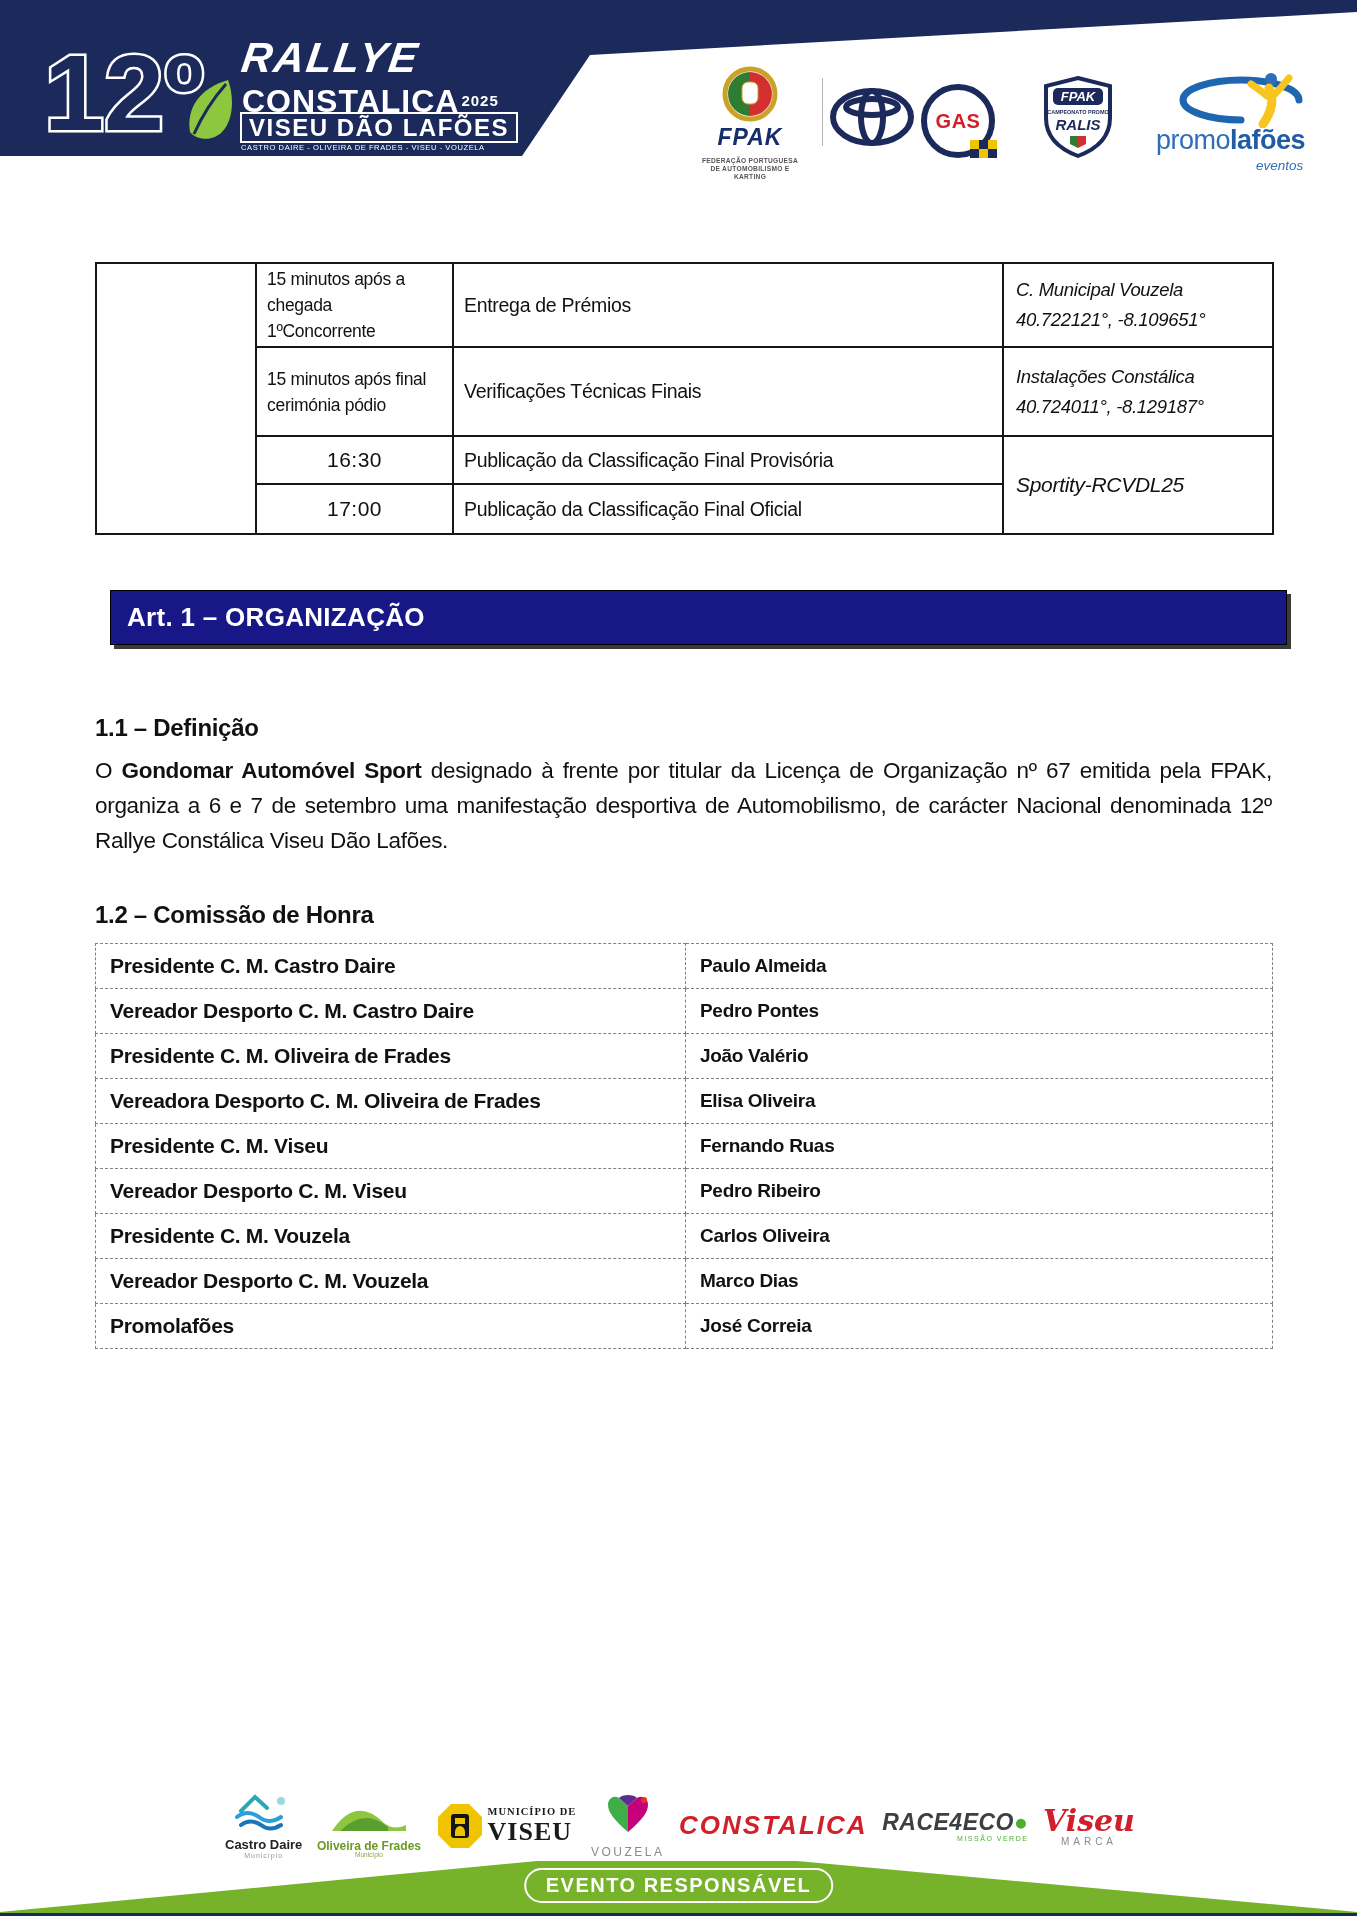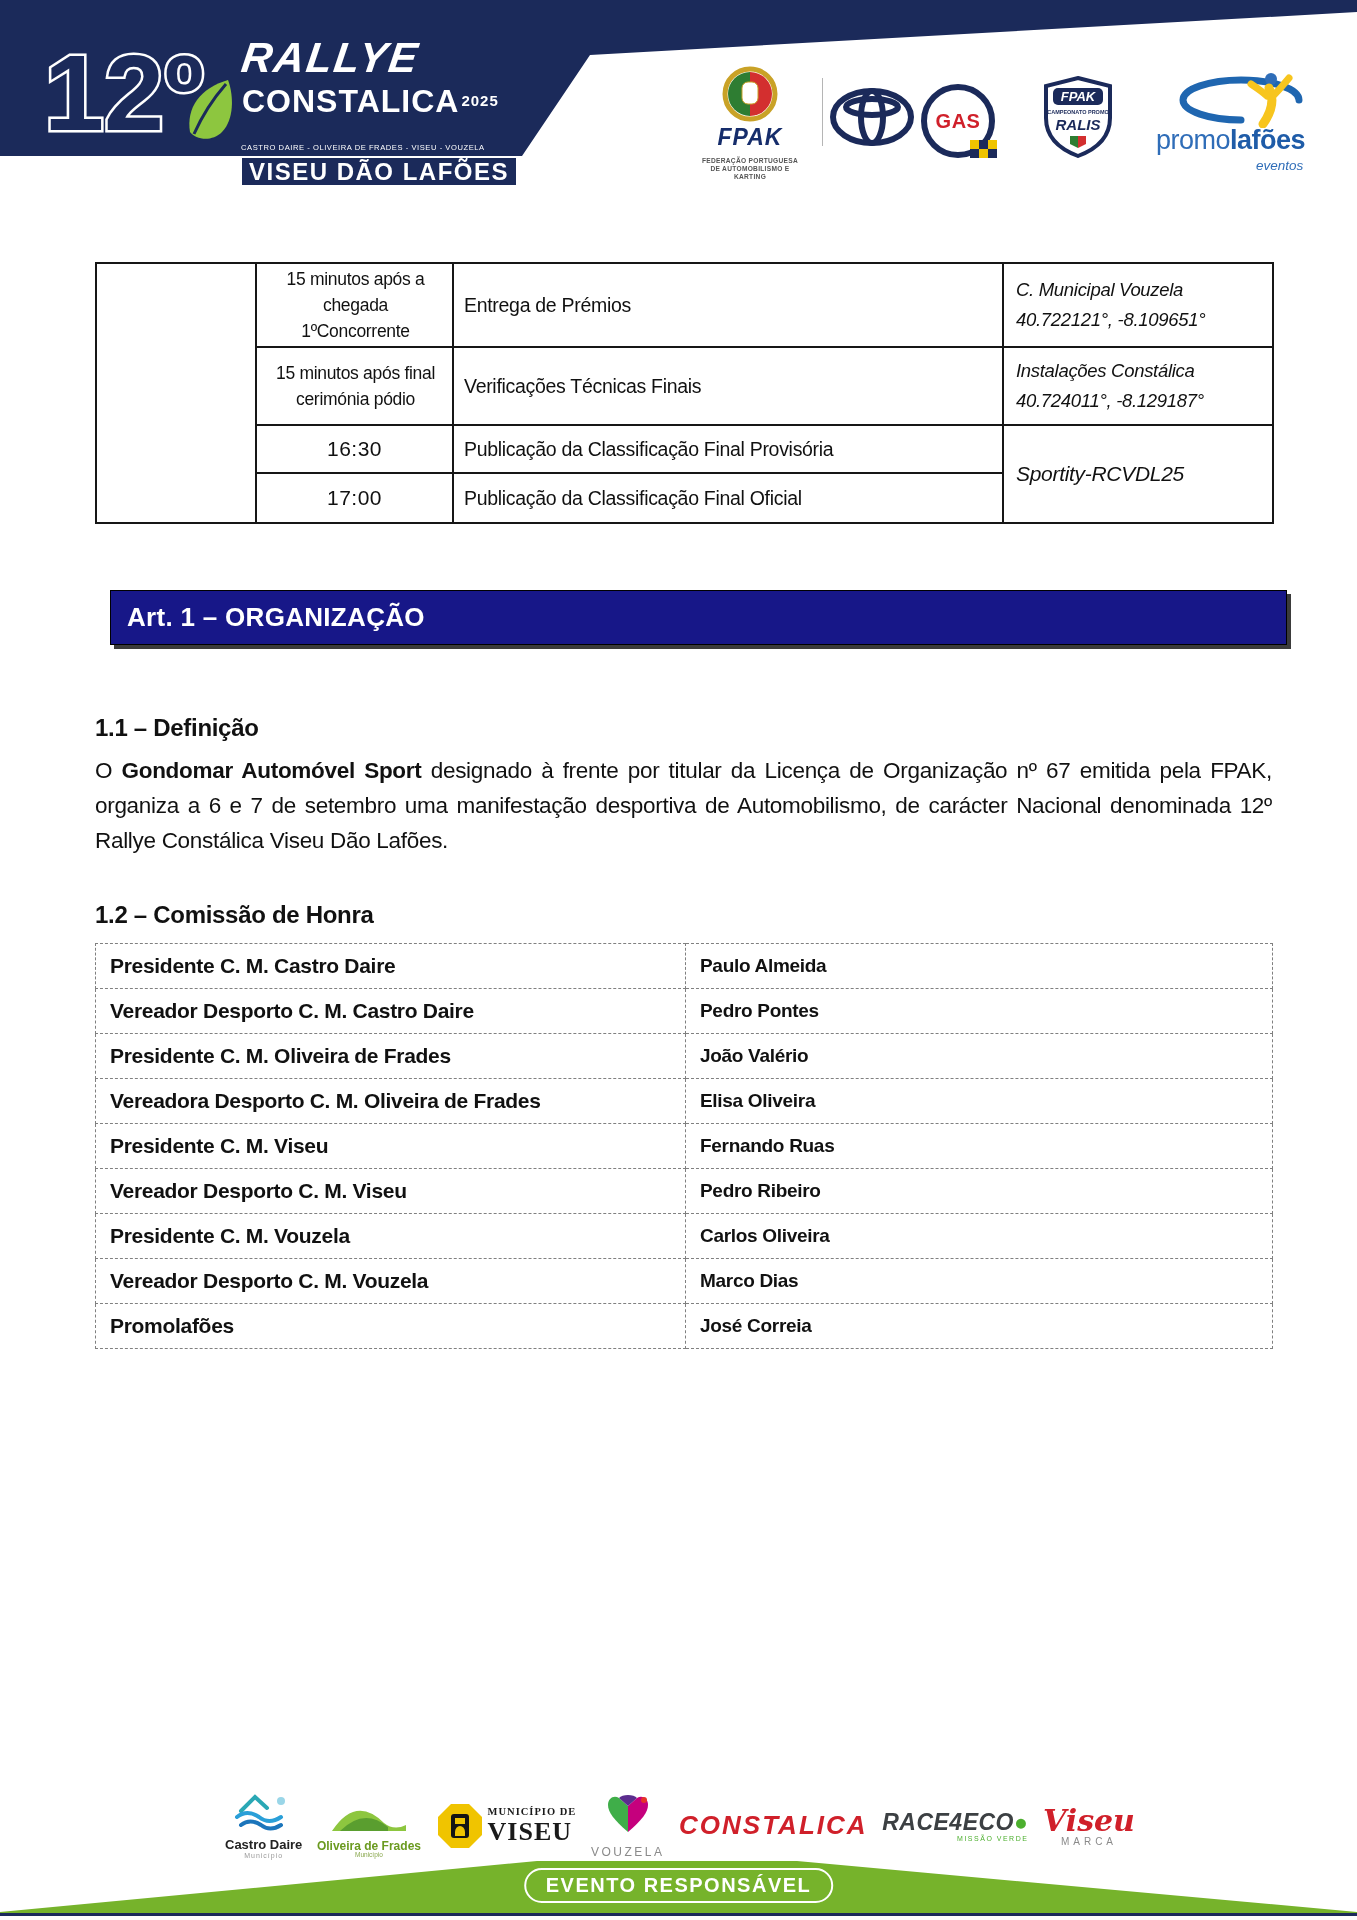--- a/index.html
+++ b/index.html
@@ -8,21 +8,21 @@
 
   
   .hdr-svg{position:absolute;top:0;left:0;}
   .hdr-logo-12{position:absolute;top:22px;left:42px;}
   .hdr-rallye{position:absolute;top:34px;left:242px;color:#fff;font-style:italic;
               font-weight:800;font-size:42px;letter-spacing:2px;transform:skewX(-8deg);}
   .hdr-constalica{position:absolute;top:83px;left:242px;color:#fff;font-weight:800;
               font-size:32px;letter-spacing:1px;}
   .hdr-year{font-size:15px;font-weight:700;letter-spacing:1px;vertical-align:6px;margin-left:2px;}
   .hdr-region{position:absolute;top:112px;left:240px;color:#fff;font-weight:800;font-size:24px;
-              letter-spacing:1.5px;border:2px solid #fff;padding:0 7px;line-height:27px;background:#1b2a5a;margin-top:44px;}
+              letter-spacing:1.5px;border:2px solid #fff;padding:0 7px;line-height:27px;background:#1b2a5a;}
   .hdr-towns{position:absolute;top:143px;left:241px;color:#fff;font-size:7.6px;letter-spacing:.55px;}
   .leaf{position:absolute;top:74px;left:182px;}
 
   .sp{position:absolute;text-align:center;}
   .sp-fpak{top:66px;left:694px;width:112px;}
   .sp-fpak-name{color:#162d6b;font-weight:800;font-style:italic;font-size:23px;letter-spacing:1px;margin-top:-2px;}
   .sp-fpak-tag{color:#555;font-size:6.6px;font-weight:700;letter-spacing:.3px;margin-top:6px;line-height:8px;}
   .sp-divider{position:absolute;top:78px;left:822px;width:1px;height:68px;background:#b5b5b5;}
   .sp-toyota{top:88px;left:830px;width:84px;}
   .sp-gas{top:84px;left:916px;width:84px;}
@@ -34,21 +34,21 @@
   .sp-ralis{top:76px;left:1040px;width:76px;}
   .sp-promo{top:70px;left:1148px;width:195px;}
   .promo-text{position:absolute;top:55px;left:8px;font-size:27px;letter-spacing:-.5px;white-space:nowrap;}
   .promo-1{color:#2f6db8;}
   .promo-2{color:#1f5ca8;font-weight:800;}
   .promo-3{position:absolute;top:88px;left:108px;font-size:13.5px;font-style:italic;color:#2f6db8;}
 
   
   .sched{position:absolute;top:262px;left:95px;width:1177px;border-collapse:collapse;table-layout:fixed;}
   .sched td{border:2px solid #161616;font-size:19px;letter-spacing:-.3px;padding:2px 8px;vertical-align:middle;}
-  .sched .t-time{font-size:17.5px;line-height:26px;padding-left:10px;text-align:center;}
+  .sched .t-time{font-size:17.5px;line-height:26px;padding-left:10px;}
   .sched .t-clock{text-align:center;font-size:21px;letter-spacing:.5px;}
   .sched .t-act{font-size:19.5px;padding-left:10px;}
   .sched .t-loc{font-style:italic;font-size:18.5px;line-height:30px;padding-left:12px;}
   .sched .t-loc-merged{font-style:italic;font-size:21px;padding-left:12px;}
 
   
   .art-banner{position:absolute;top:590px;left:110px;width:1177px;height:55px;background:#171788;
       border:1px solid #000;box-shadow:4px 4px 0 rgba(25,25,25,.85);
       color:#fff;font-weight:800;font-size:26px;letter-spacing:.3px;
       display:flex;align-items:center;padding-left:16px;box-sizing:border-box;}
@@ -195,21 +195,21 @@
       <td class="t-time">
         <div>15 minutos após a chegada</div>
         <div>1ºConcorrente</div>
       </td>
       <td class="t-act">Entrega de Prémios</td>
       <td class="t-loc">
         <div>C. Municipal Vouzela</div>
         <div>40.722121°, -8.109651°</div>
       </td>
     </tr>
-    <tr style="height:78px">
+    <tr style="height:89px">
       <td class="t-time">
         <div>15 minutos após final</div>
         <div>cerimónia pódio</div>
       </td>
       <td class="t-act">Verificações Técnicas Finais</td>
       <td class="t-loc">
         <div>Instalações Constálica</div>
         <div>40.724011°, -8.129187°</div>
       </td>
     </tr>

